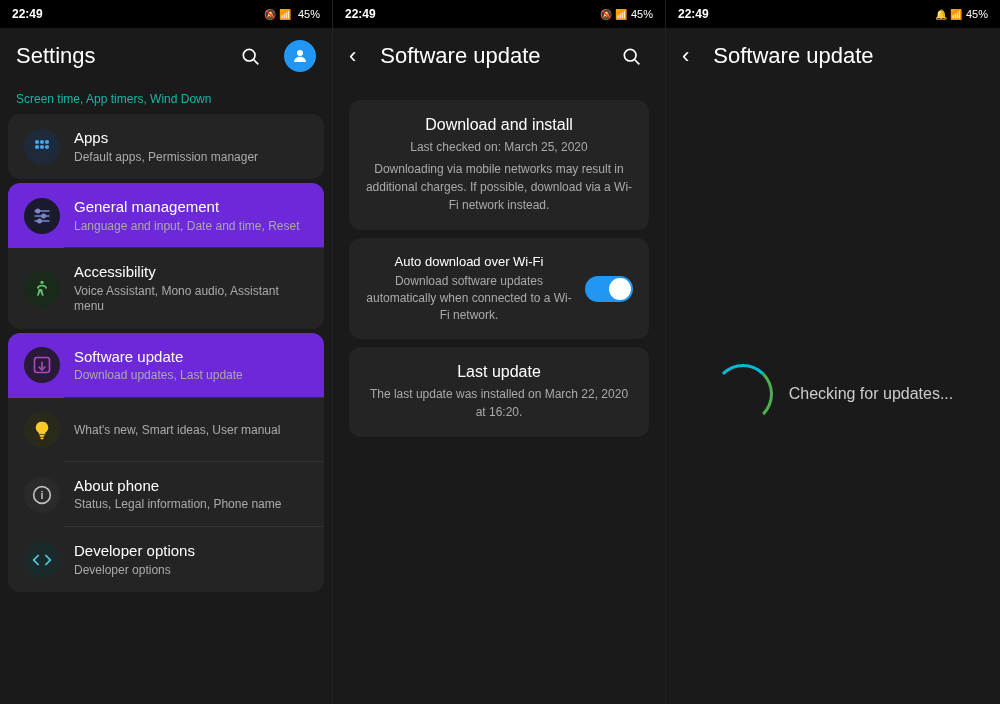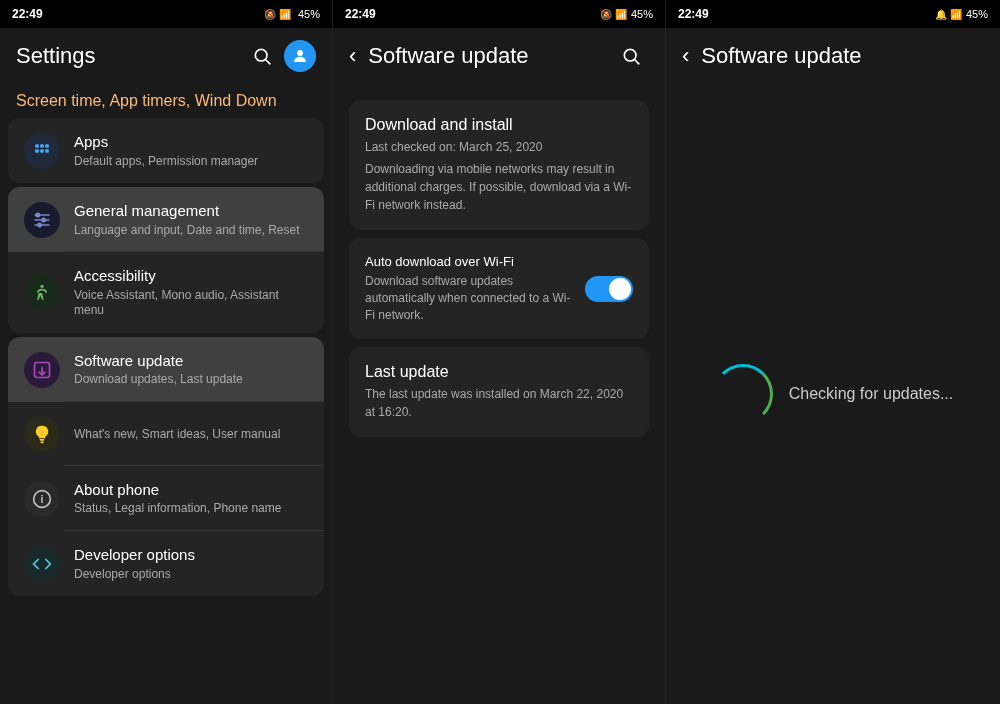--- a/index.html
+++ b/index.html
@@ -48,21 +48,21 @@
     }
     .battery-text { font-size: 11px; color: #fff; }
 
     
     .header-bar {
       height: 56px;
       background: #1a1a1a;
       display: flex;
       align-items: center;
       padding: 0 16px;
-      gap: 4px;
+      gap: 16px;
       flex-shrink: 0;
     }
     .header-title {
       color: #fff;
       font-size: 22px;
       font-weight: 400;
       flex: 1;
     }
     .header-icon {
       color: #fff;
@@ -95,22 +95,22 @@
 
     
     .settings-list {
       flex: 1;
       overflow-y: auto;
       background: #1a1a1a;
     }
     .settings-list::-webkit-scrollbar { display: none; }
 
     .section-hint {
-      color: #fdba74;
-      font-size: 16px;
+      color: #14b8a6;
+      font-size: 12px;
       padding: 8px 16px 4px;
     }
 
     .settings-group {
       background: #242424;
       border-radius: 12px;
       margin: 4px 8px;
       overflow: hidden;
     }
 
@@ -162,30 +162,30 @@
       border-radius: 50%;
       background: #FF6D00;
       color: #fff;
       font-size: 12px;
       display: flex;
       align-items: center;
       justify-content: center;
       font-weight: 600;
     }
     .item-selected {
-      background: #404040;
-      align-items: flex-end;
+      background: #6d28d9;
     }
 
     
     .update-section {
       background: #242424;
       border-radius: 12px;
       margin: 8px;
       overflow: hidden;
+      text-align: center;
     }
     .update-item {
       padding: 16px;
       cursor: pointer;
       position: relative;
     }
     .update-item:not(:last-child)::after {
       content: '';
       position: absolute;
       bottom: 0;

